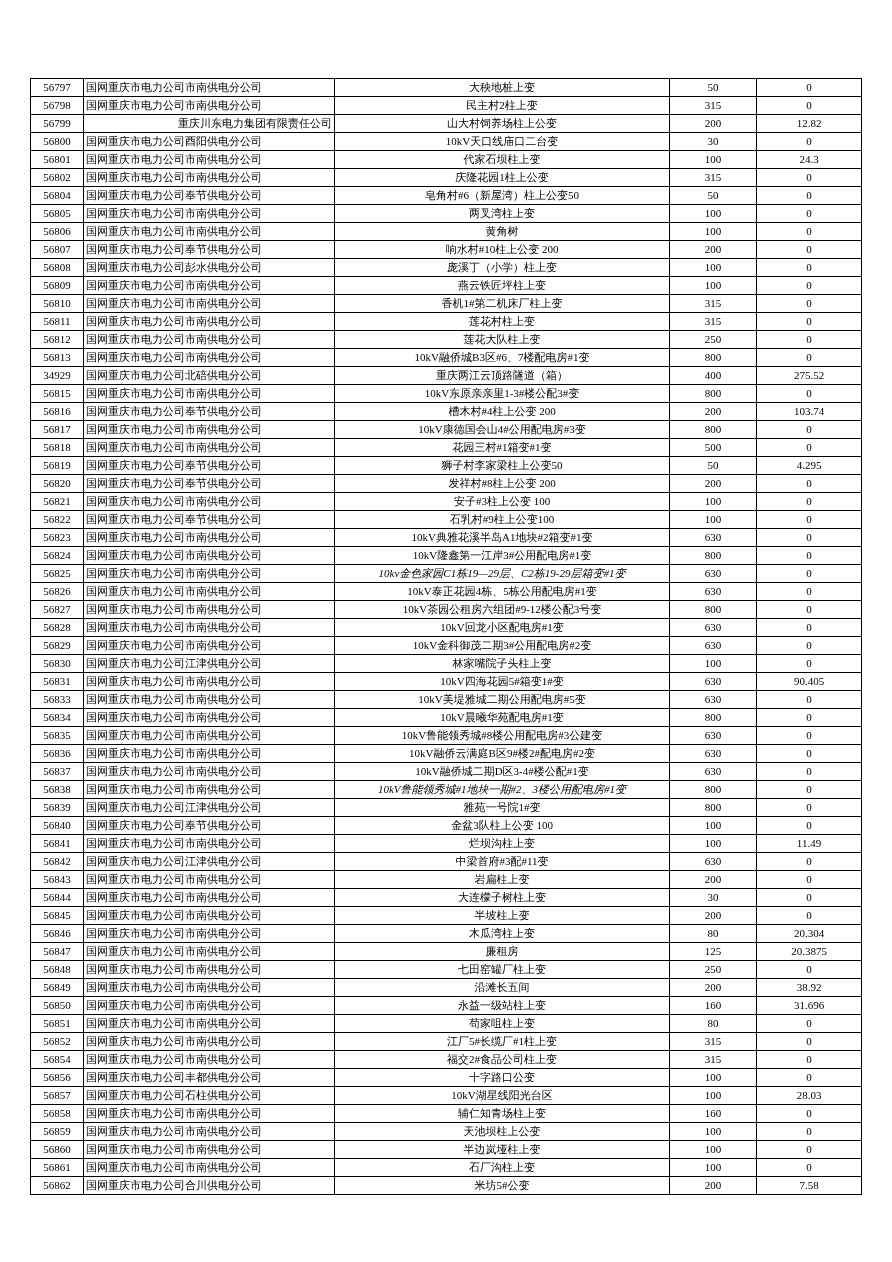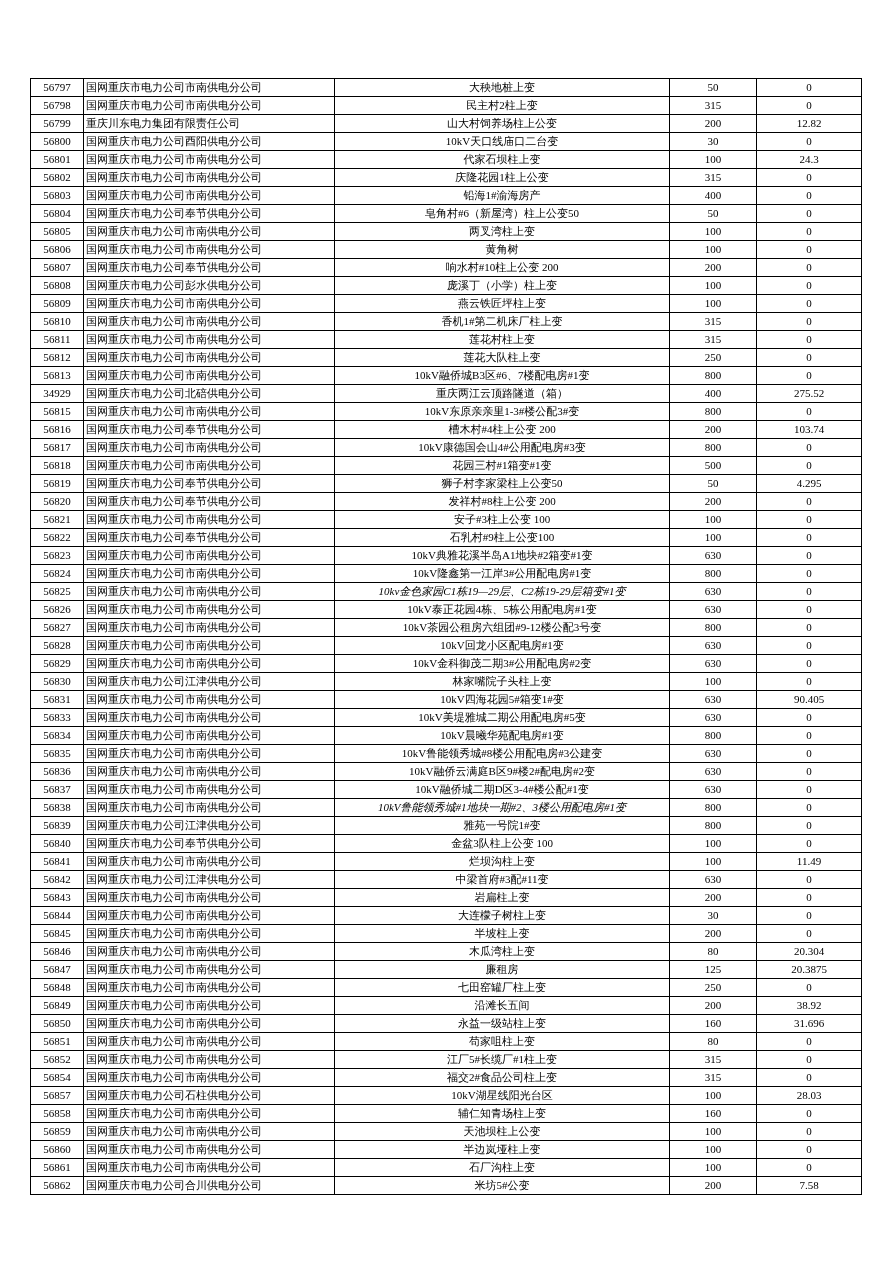--- a/index.html
+++ b/index.html
@@ -50,21 +50,21 @@
   }
   td.c-capacity {
     width: 82px;
     text-align: center;
   }
   td.c-value {
     width: 100px;
     text-align: center;
   }
   td.c-company.center {
-    text-align: left;
+    text-align: right;
   }
   .shrink {
     font-size: 10px;
     font-style: italic;
   }
 </style>
 </head>
 <body>
 
 <div id="sheet">
@@ -106,27 +106,20 @@
           <td class="c-value">24.3</td>
         </tr>
         <tr>
           <td class="c-id">56802</td>
           <td class="c-company">国网重庆市电力公司市南供电分公司</td>
           <td class="c-name">庆隆花园1柱上公变</td>
           <td class="c-capacity">315</td>
           <td class="c-value">0</td>
         </tr>
         <tr>
-          <td class="c-id">56803</td>
-          <td class="c-company">国网重庆市电力公司市南供电分公司</td>
-          <td class="c-name">铅海1#渝海房产</td>
-          <td class="c-capacity">400</td>
-          <td class="c-value">0</td>
-        </tr>
-        <tr>
           <td class="c-id">56804</td>
           <td class="c-company">国网重庆市电力公司奉节供电分公司</td>
           <td class="c-name">皂角村#6（新屋湾）柱上公变50</td>
           <td class="c-capacity">50</td>
           <td class="c-value">0</td>
         </tr>
         <tr>
           <td class="c-id">56805</td>
           <td class="c-company">国网重庆市电力公司市南供电分公司</td>
           <td class="c-name">两叉湾柱上变</td>
@@ -456,20 +449,27 @@
           <td class="c-value">0</td>
         </tr>
         <tr>
           <td class="c-id">56854</td>
           <td class="c-company">国网重庆市电力公司市南供电分公司</td>
           <td class="c-name">福交2#食品公司柱上变</td>
           <td class="c-capacity">315</td>
           <td class="c-value">0</td>
         </tr>
         <tr>
+          <td class="c-id">56856</td>
+          <td class="c-company">国网重庆市电力公司丰都供电分公司</td>
+          <td class="c-name">十字路口公变</td>
+          <td class="c-capacity">100</td>
+          <td class="c-value">0</td>
+        </tr>
+        <tr>
           <td class="c-id">56857</td>
           <td class="c-company">国网重庆市电力公司石柱供电分公司</td>
           <td class="c-name">10kV湖星线阳光台区</td>
           <td class="c-capacity">100</td>
           <td class="c-value">28.03</td>
         </tr>
         <tr>
           <td class="c-id">56858</td>
           <td class="c-company">国网重庆市电力公司市南供电分公司</td>
           <td class="c-name">辅仁知青场柱上变</td>

